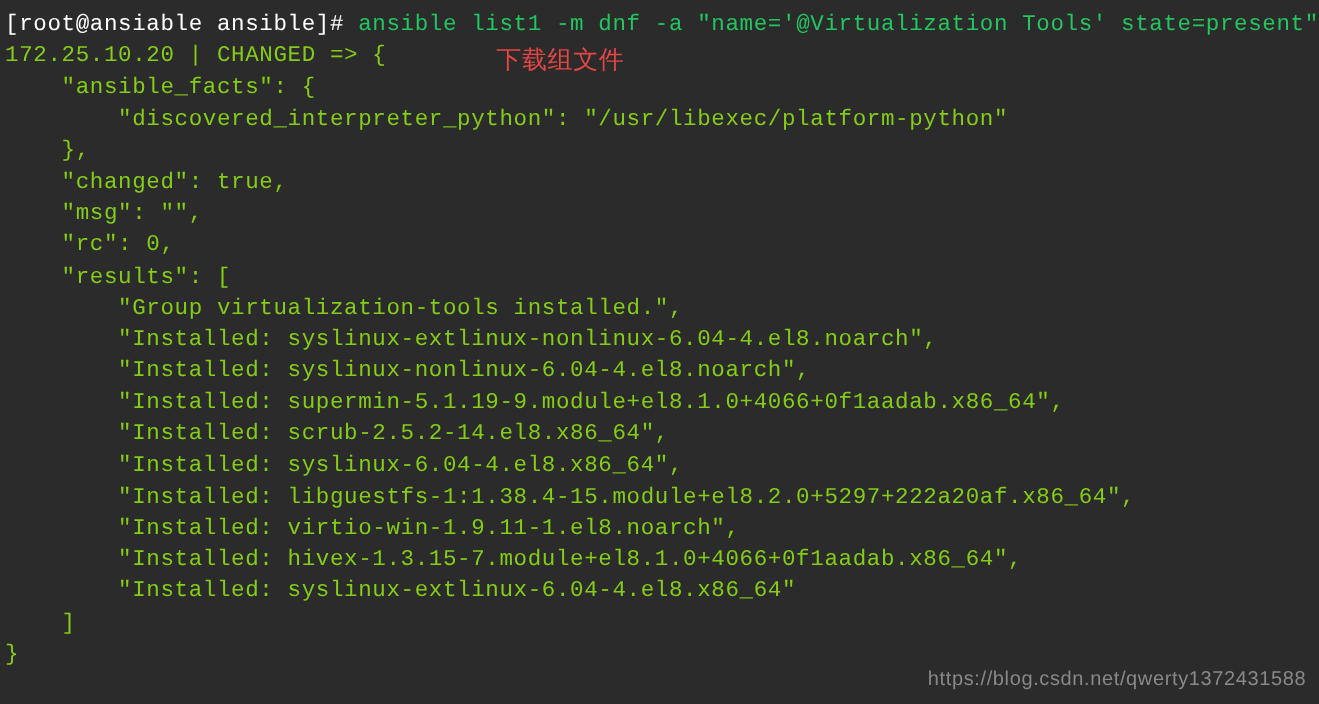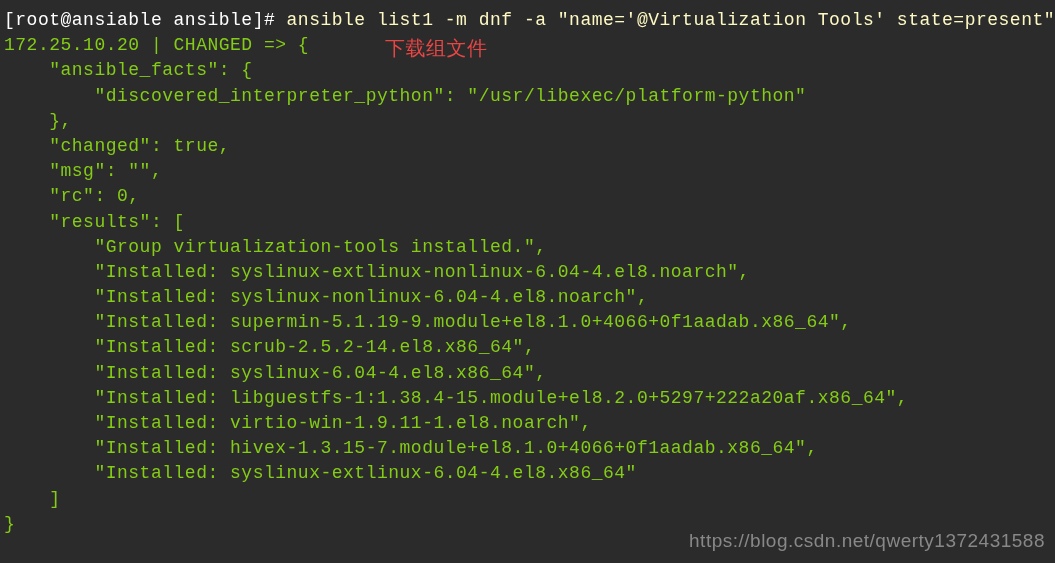--- a/index.html
+++ b/index.html
@@ -14,34 +14,35 @@
       color: #cccccc;
       width: 1055px;
       height: 563px;
       padding: 8px 4px;
       position: relative;
       overflow: hidden;
       line-height: 1.4;
       letter-spacing: 0.5px;
     }
     .prompt { color: #ffffff; }
-    .cmd { color: #fef9c3; }
+    .cmd { color: #22c55e; }
     .yellow { color: #84cc16; }
     .annotation {
       color: #e84545;
       font-family: 'SimSun', serif;
       position: absolute;
       font-size: 20px;
+      margin-left: 12px;
     }
     .watermark {
       position: absolute;
       bottom: 8px;
       right: 10px;
       color: #888888;
-      font-size: 19px;
+      font-size: 16px;
       font-family: Arial, sans-serif;
     }
     pre {
       white-space: pre;
       font-family: inherit;
     }
   </style>
 </head>
 <body>
 

